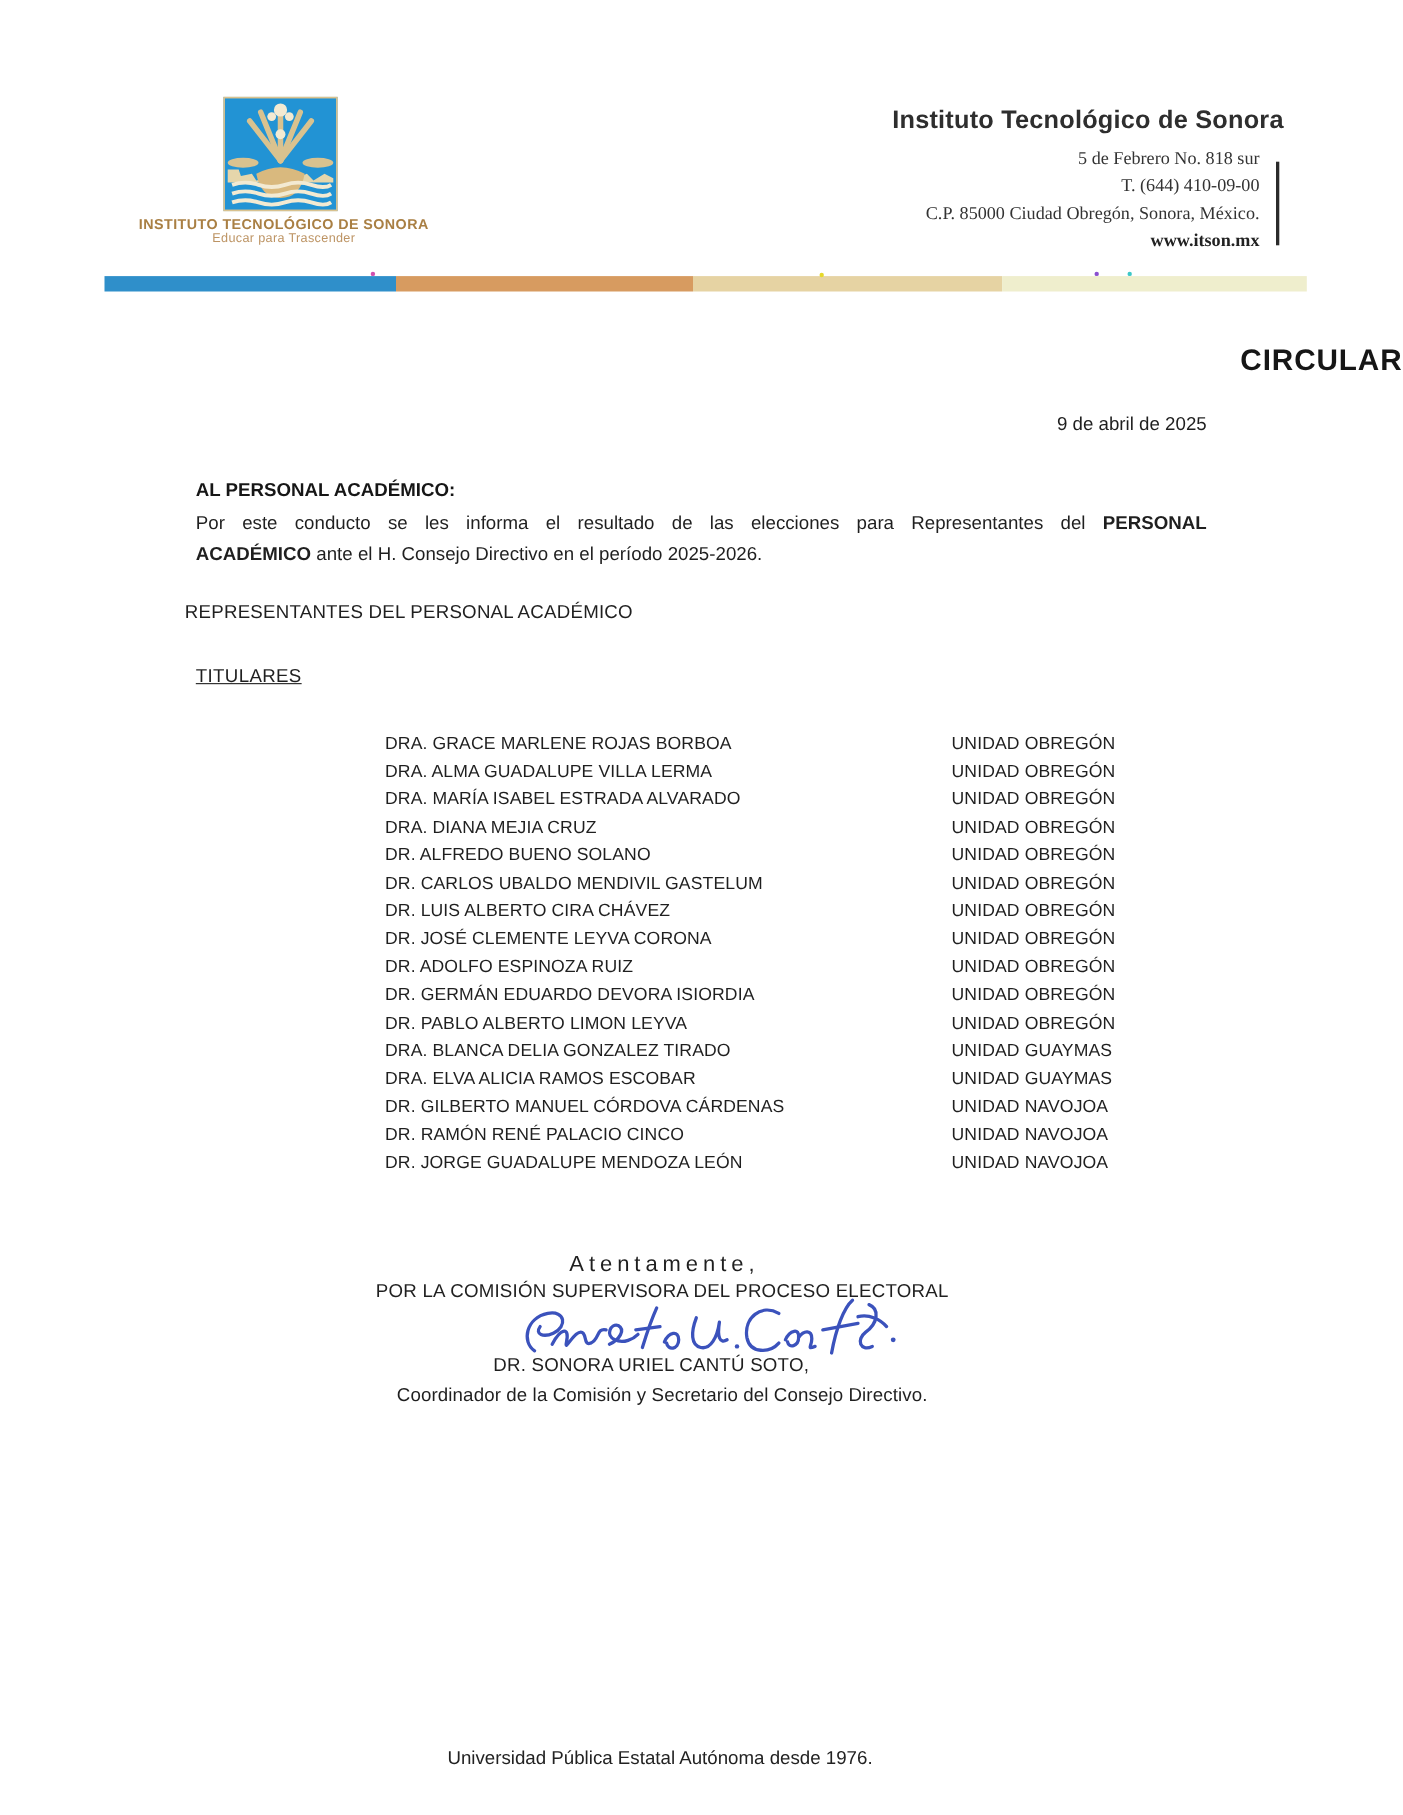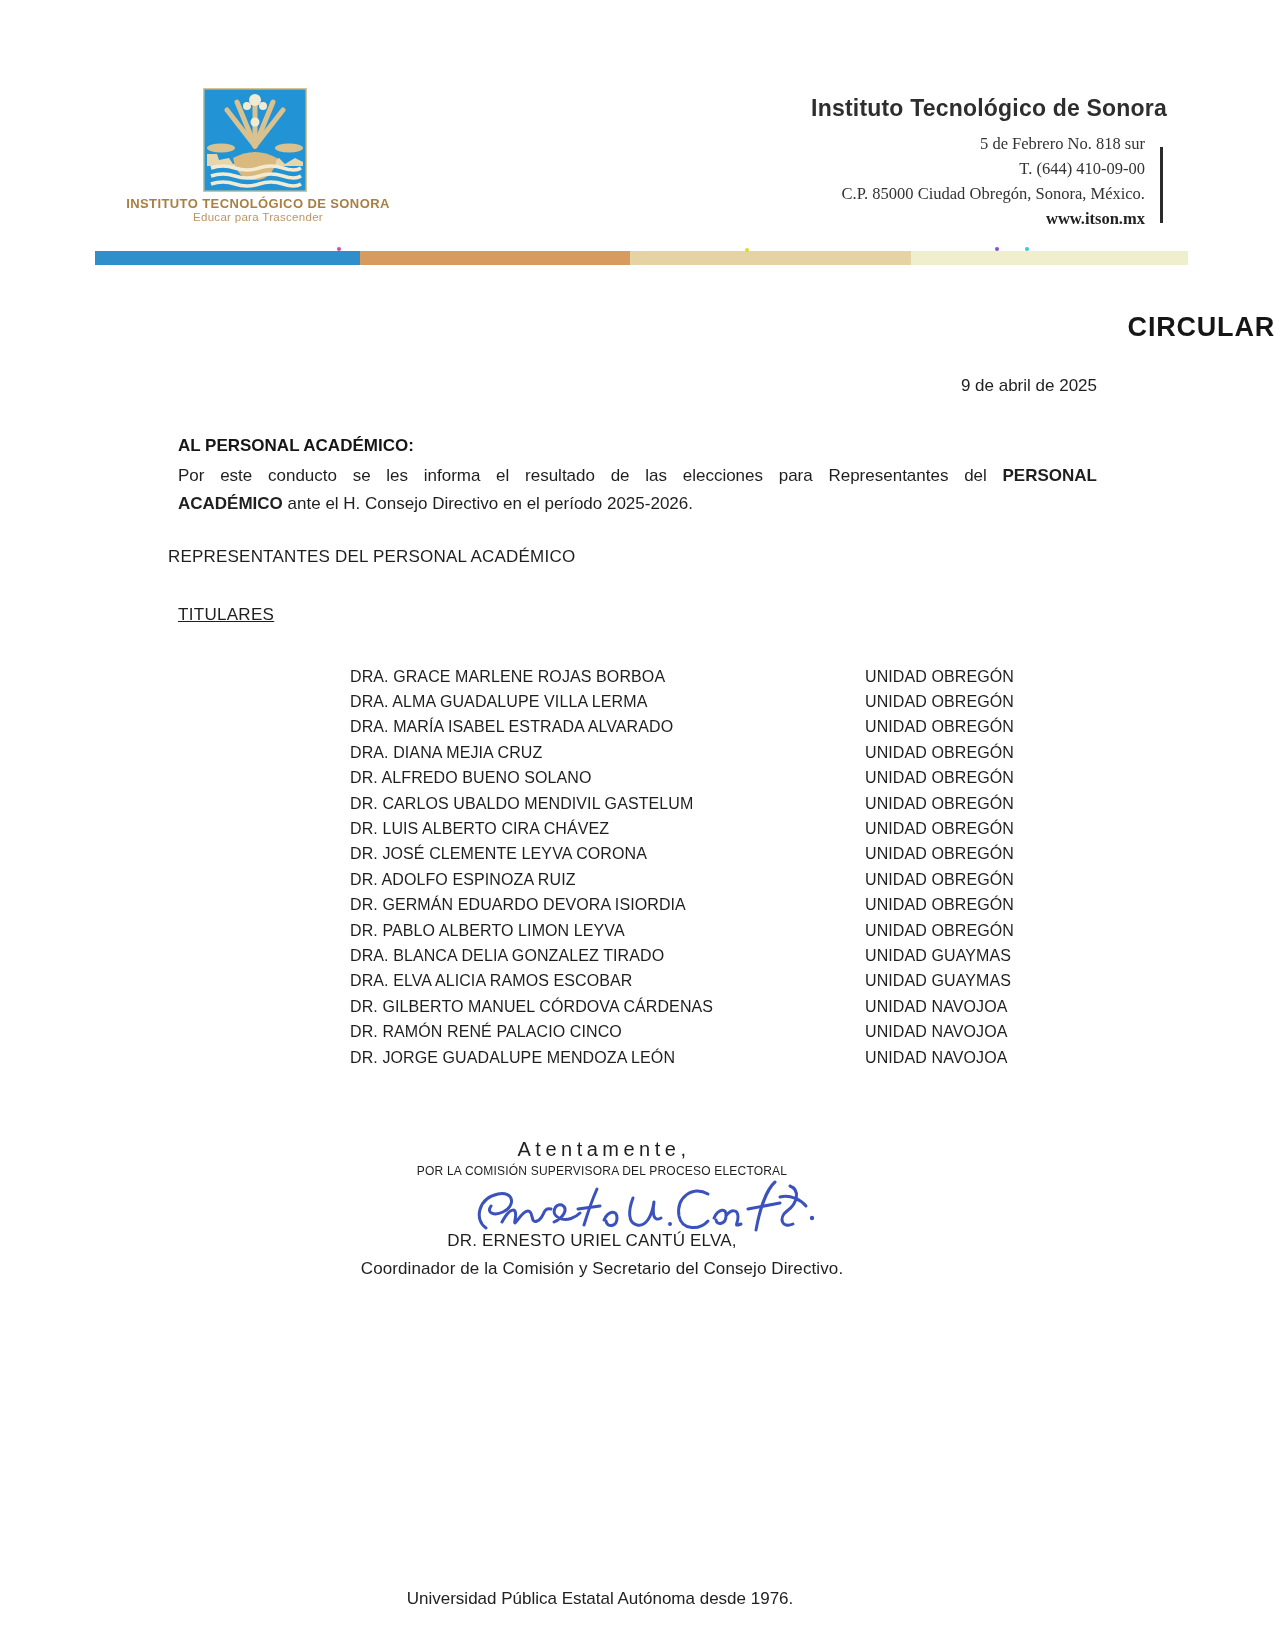--- a/index.html
+++ b/index.html
@@ -52,21 +52,21 @@
   .t-row{display:flex;height:25.4px;align-items:center;}
   .t-name{width:515px;letter-spacing:.1px;}
   .t-unit{flex:1;letter-spacing:.1px;}
   
   .closing-salute{
     position:absolute;left:604px;top:1138px;transform:translateX(-50%);
     font-size:20px;letter-spacing:4.5px;white-space:nowrap;
   }
   .closing-commission{
     position:absolute;left:602px;top:1164px;transform:translateX(-50%);
-    font-size:12px;white-space:nowrap;letter-spacing:.2px;
+    font-size:17px;white-space:nowrap;letter-spacing:.2px;
   }
   .signature{position:absolute;left:470px;top:1178px;width:345px;height:74px;}
   .signer-name{
     position:absolute;left:592px;top:1231px;transform:translateX(-50%);
     font-size:17px;white-space:nowrap;letter-spacing:.2px;
   }
   .signer-title{
     position:absolute;left:602px;top:1259px;transform:translateX(-50%);
     font-size:17px;white-space:nowrap;letter-spacing:.1px;
   }
@@ -234,18 +234,18 @@
         <path d="M244,40 C248,31 257,29 256,38 C256,46 247,48 246,42 M256,38 C261,31 268,31 268,39 C268,46 263,49 271,46"></path>
         <path d="M286,52 C290,30 297,11 305,4"></path>
         <path d="M278,31 L310,25"></path>
         <path d="M320,8 C330,12 328,25 317,33 C308,40 312,51 323,46"></path>
         <path d="M310,19 C320,16 331,22 336,28"></path>
         <circle cx="342" cy="40" r="2.2" fill="#3b52bc" stroke="none"></circle>
       </g>
     </svg>
   </div>
 
-  <div class="signer-name">DR. ERNESTO URIEL CANTÚ ELVA,</div>
+  <div class="signer-name">DR. SONORA URIEL CANTÚ SOTO,</div>
   <div class="signer-title">Coordinador de la Comisión y Secretario del Consejo Directivo.</div>
 
   <div class="page-footer">Universidad Pública Estatal Autónoma desde 1976.</div>
 
 </div>
 
 </body></html>

